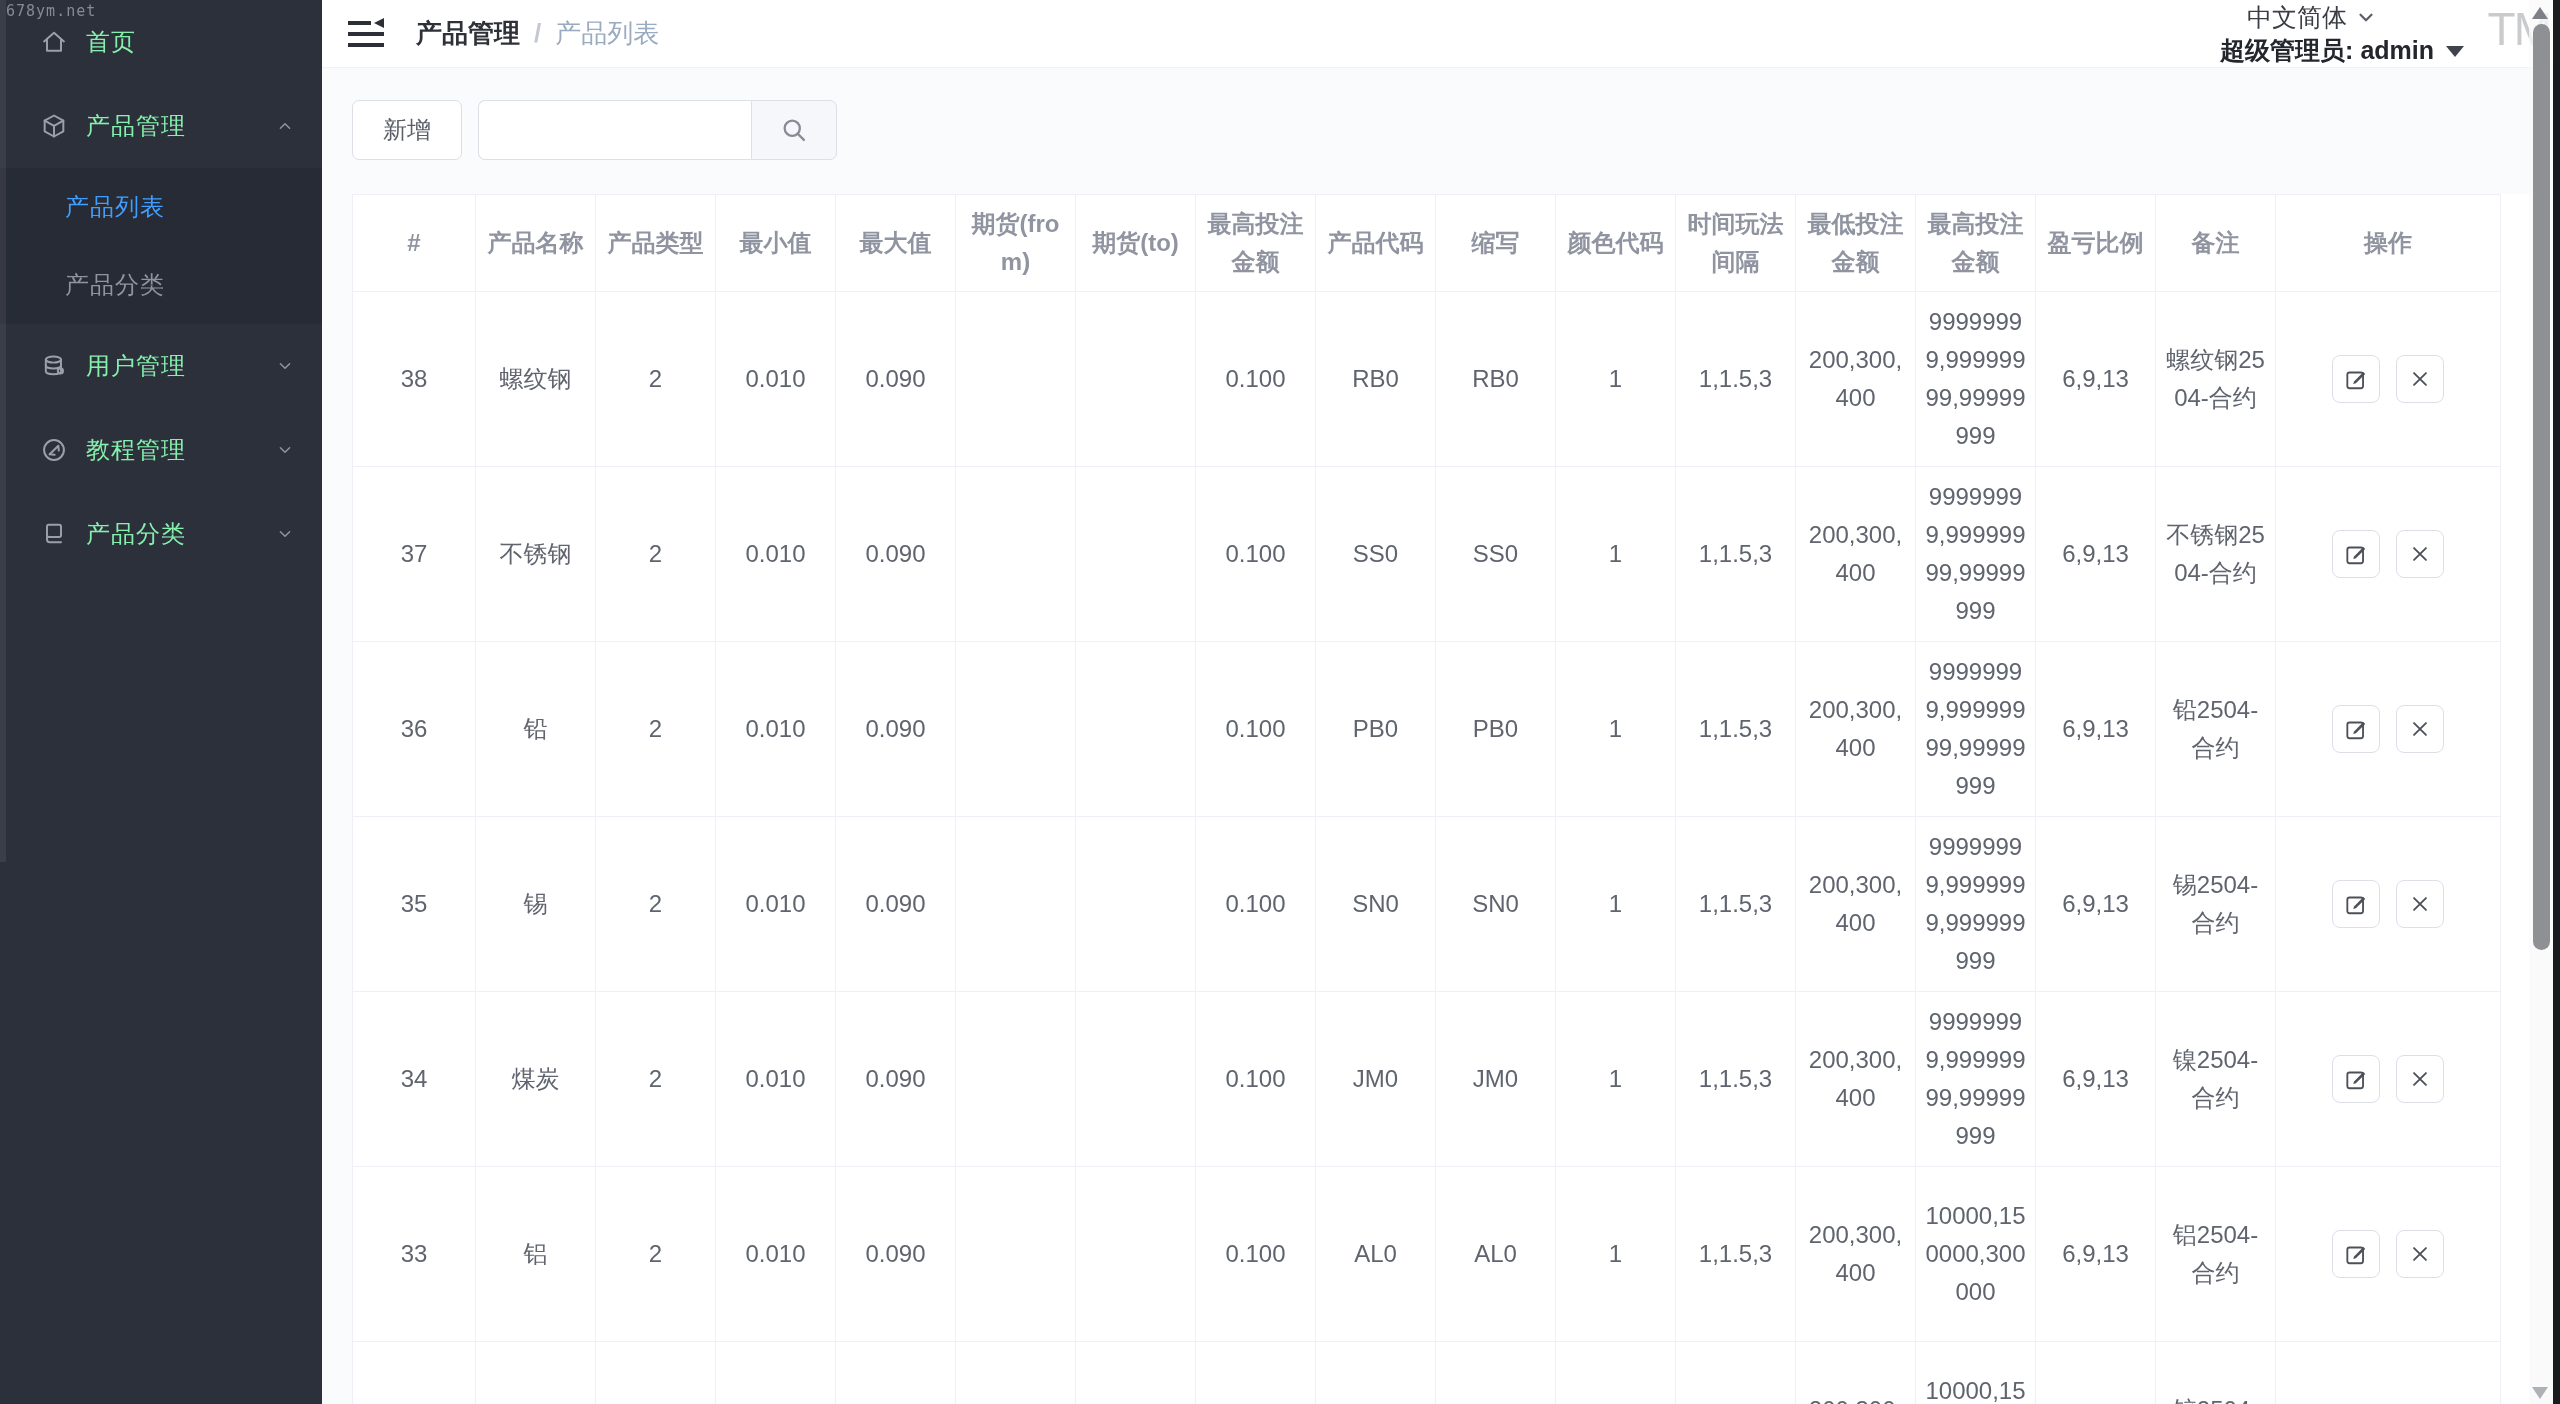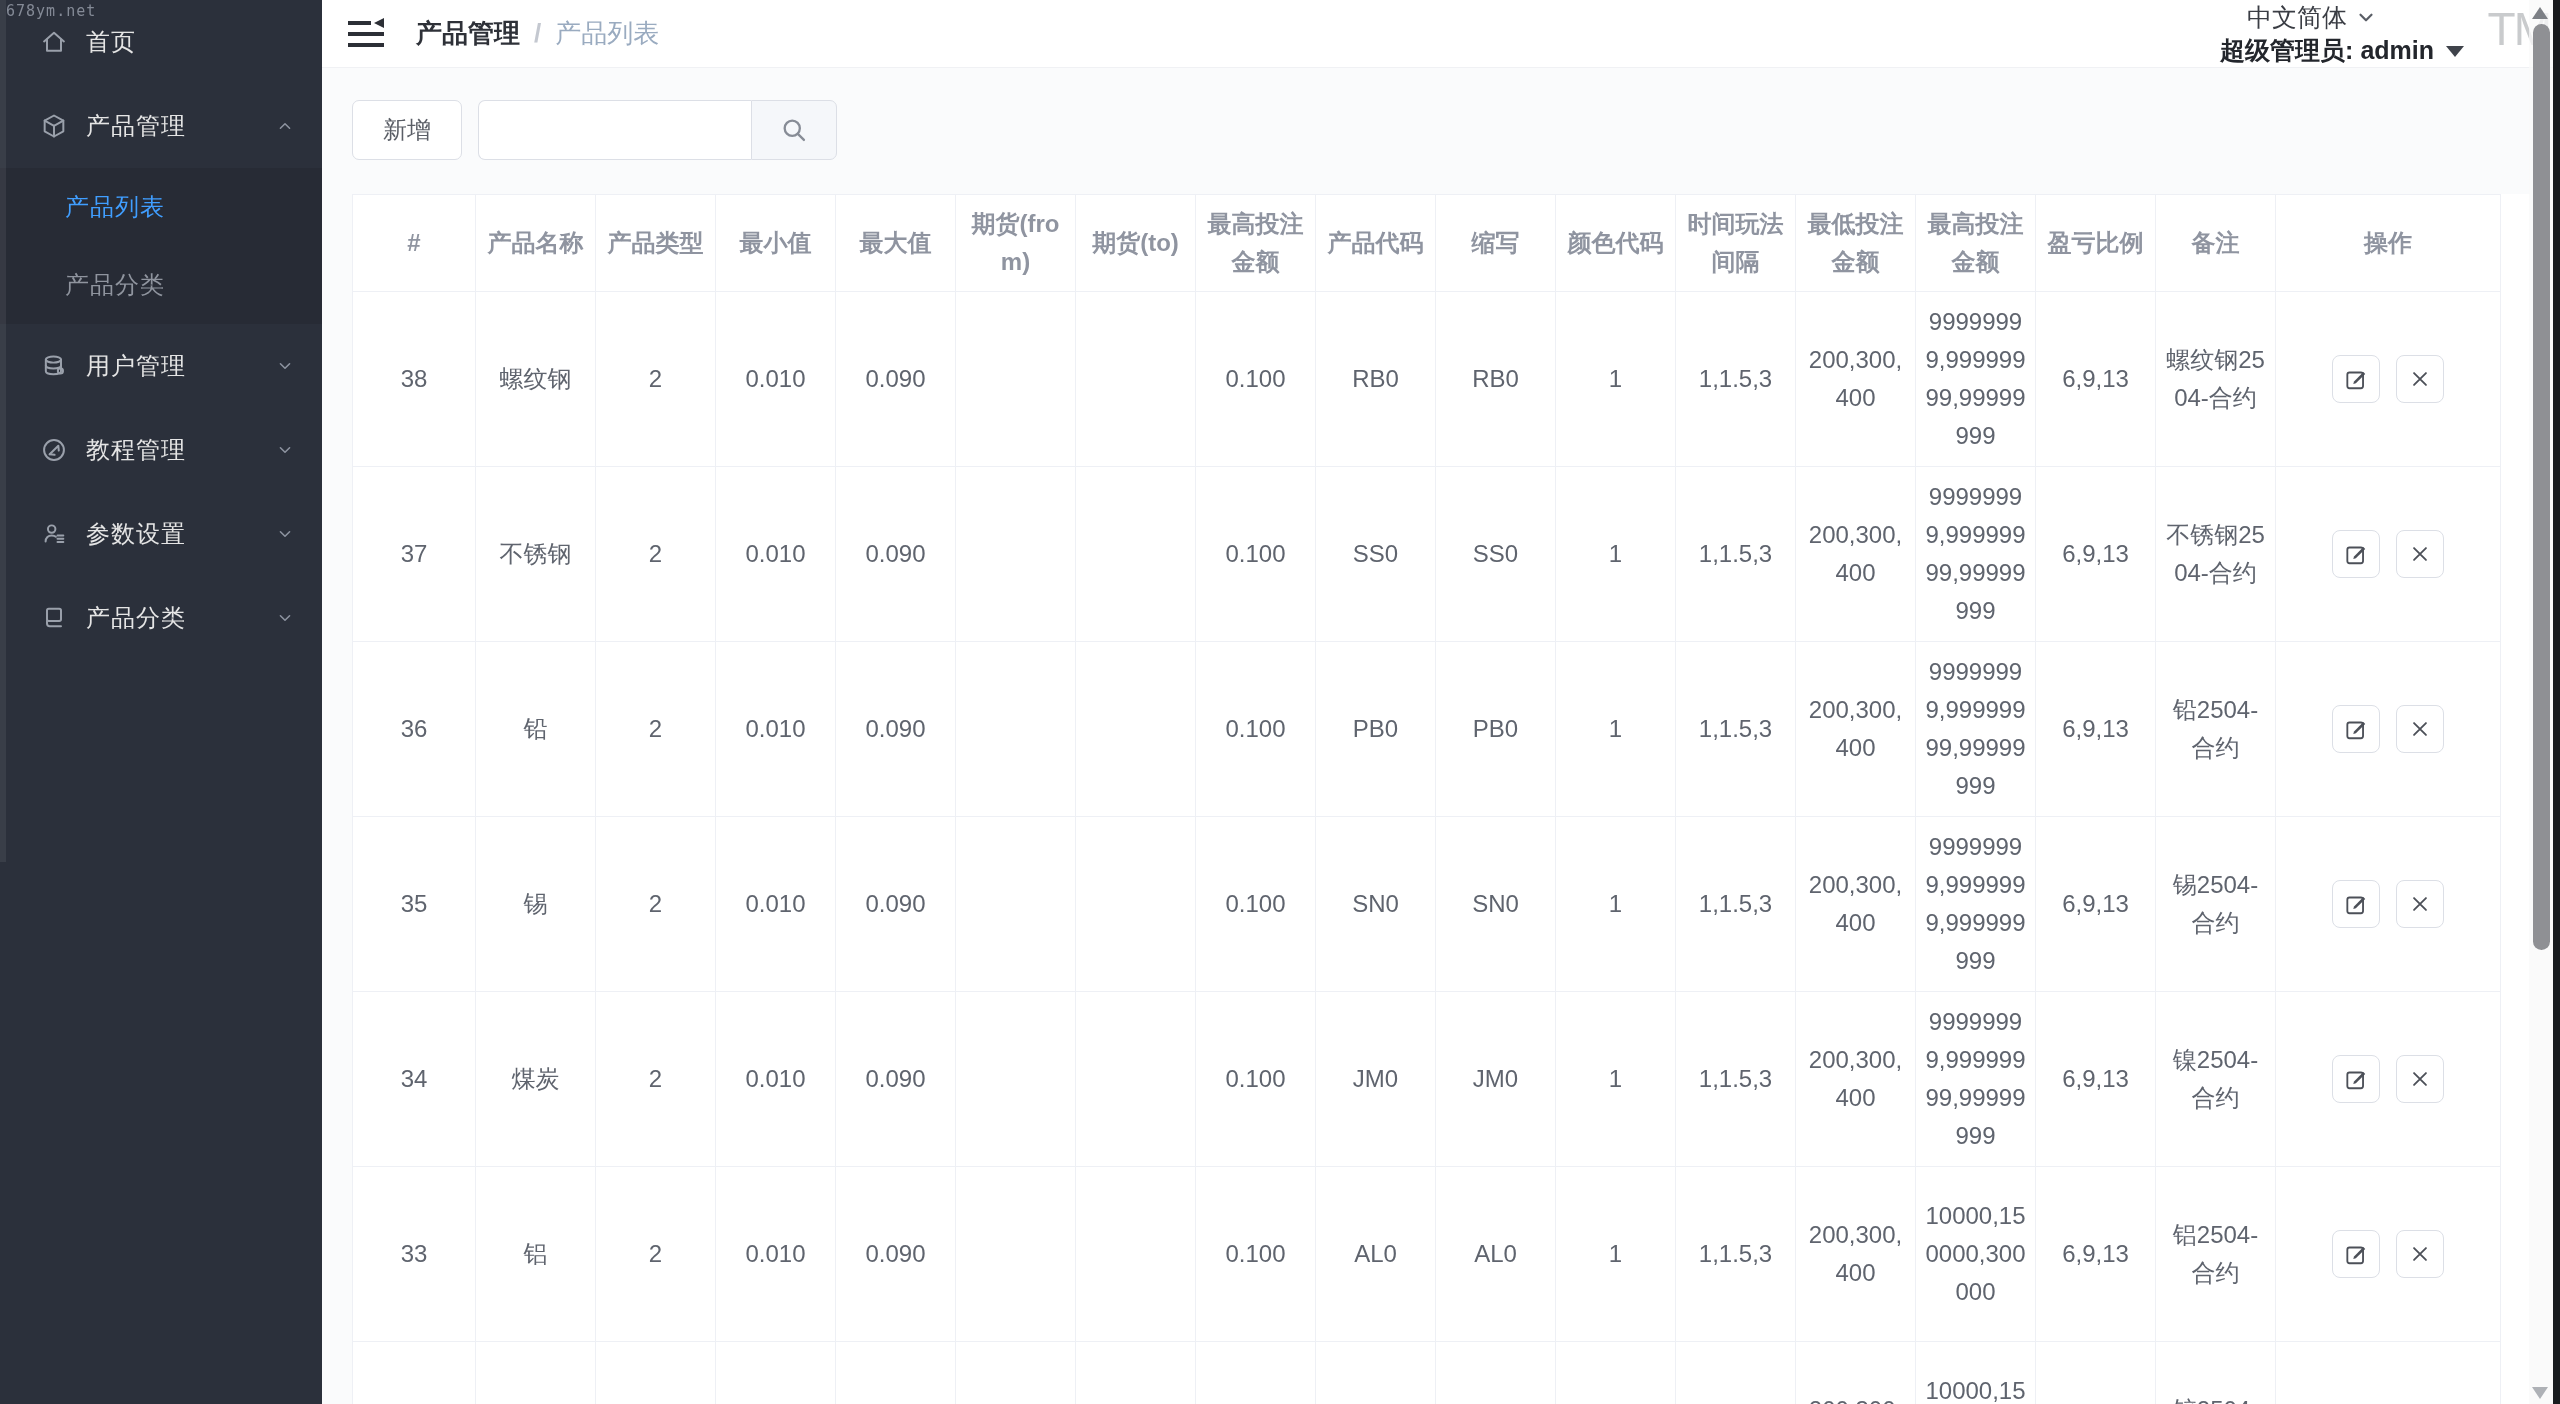--- a/index.html
+++ b/index.html
@@ -5,21 +5,21 @@
   * { margin:0; padding:0; box-sizing:border-box; }
   html,body { width:2560px; height:1404px; overflow:hidden; }
   body { font-family:"Liberation Sans","DejaVu Sans",sans-serif; background:#fff; color:#5f646e; }
   .app { display:flex; width:2560px; height:1404px; position:relative; }
 
   
   .sidebar { width:322px; height:100%; background:#2b303b; position:relative; flex:0 0 322px; }
   .sidebar-edge { position:absolute; left:0; top:0; width:6px; height:862px; background:rgba(255,255,255,.07); }
   .wm-corner { position:absolute; top:2px; left:6px; font-size:15px; color:#848a96; font-family:"DejaVu Sans Mono",monospace; letter-spacing:1px; }
   .menu { padding-top:0; }
-  .menu-item { height:84px; display:flex; align-items:center; padding:0 26px 0 40px; cursor:pointer; color:#e5e5e5; font-size:24px; }
+  .menu-item { height:84px; display:flex; align-items:center; padding:0 26px 0 40px; cursor:pointer; color:#86efac; font-size:24px; }
   .menu-item .mi-icon { width:28px; height:28px; margin-right:18px; flex:0 0 28px; color:#9aa0ab; }
   .menu-item .mi-label { flex:1; letter-spacing:1px; }
   .menu-item .mi-chevron { width:22px; height:22px; color:#8d93a0; }
   .submenu { background:#272b35; }
   .submenu .menu-item { height:78px; padding-left:65px; font-size:24px; color:#8f949e; }
   .submenu .menu-item.active { color:#409eff; }
   svg.icon { width:100%; height:100%; display:block; }
 
   
   .main { flex:1; display:flex; flex-direction:column; height:100%; background:#fafbfc; min-width:0; }
@@ -120,35 +120,20 @@
         </div>
         <div class="menu-item">
           <span class="mi-icon">
             <svg class="icon" viewBox="0 0 24 24">
               <circle fill="none" stroke="currentColor" stroke-width="1.7" stroke-linecap="round" stroke-linejoin="round" cx="12" cy="12" r="8.5"></circle>
               <path fill="none" stroke="currentColor" stroke-width="1.7" stroke-linecap="round" stroke-linejoin="round" d="M8.3 15.7 L15.7 8.3 l0.4 4.2"></path>
               <path fill="none" stroke="currentColor" stroke-width="1.7" stroke-linecap="round" stroke-linejoin="round" d="M8.3 15.7 l4.2 0.4"></path>
             </svg>
           </span>
           <span class="mi-label">教程管理</span>
-          <span class="mi-chevron">
-            <svg class="icon" viewBox="0 0 24 24">
-              <path fill="none" stroke="currentColor" stroke-width="1.7" stroke-linecap="round" stroke-linejoin="round" d="M7 9.5 L12 14.5 L17 9.5"></path>
-            </svg>
-          </span>
-        </div>
-        <div class="menu-item">
-          <span class="mi-icon">
-            <svg class="icon" viewBox="0 0 24 24">
-              <circle fill="none" stroke="currentColor" stroke-width="1.7" stroke-linecap="round" stroke-linejoin="round" cx="10" cy="7.8" r="3.2"></circle>
-              <path fill="none" stroke="currentColor" stroke-width="1.7" stroke-linecap="round" stroke-linejoin="round" d="M4.8 18.5 c0-3.6 2.4-5.3 5.2-5.3 1.4 0 2.7 .4 3.6 1.2"></path>
-              <path fill="none" stroke="currentColor" stroke-width="1.7" stroke-linecap="round" stroke-linejoin="round" d="M15 13.2 h5 M15 16 h5 M15 18.8 h5"></path>
-            </svg>
-          </span>
-          <span class="mi-label">参数设置</span>
           <span class="mi-chevron">
             <svg class="icon" viewBox="0 0 24 24">
               <path fill="none" stroke="currentColor" stroke-width="1.7" stroke-linecap="round" stroke-linejoin="round" d="M7 9.5 L12 14.5 L17 9.5"></path>
             </svg>
           </span>
         </div>
         <div class="menu-item">
           <span class="mi-icon">
             <svg class="icon" viewBox="0 0 24 24">
               <rect fill="none" stroke="currentColor" stroke-width="1.7" stroke-linecap="round" stroke-linejoin="round" x="6" y="4" width="12" height="10.5" rx="1.5"></rect>

